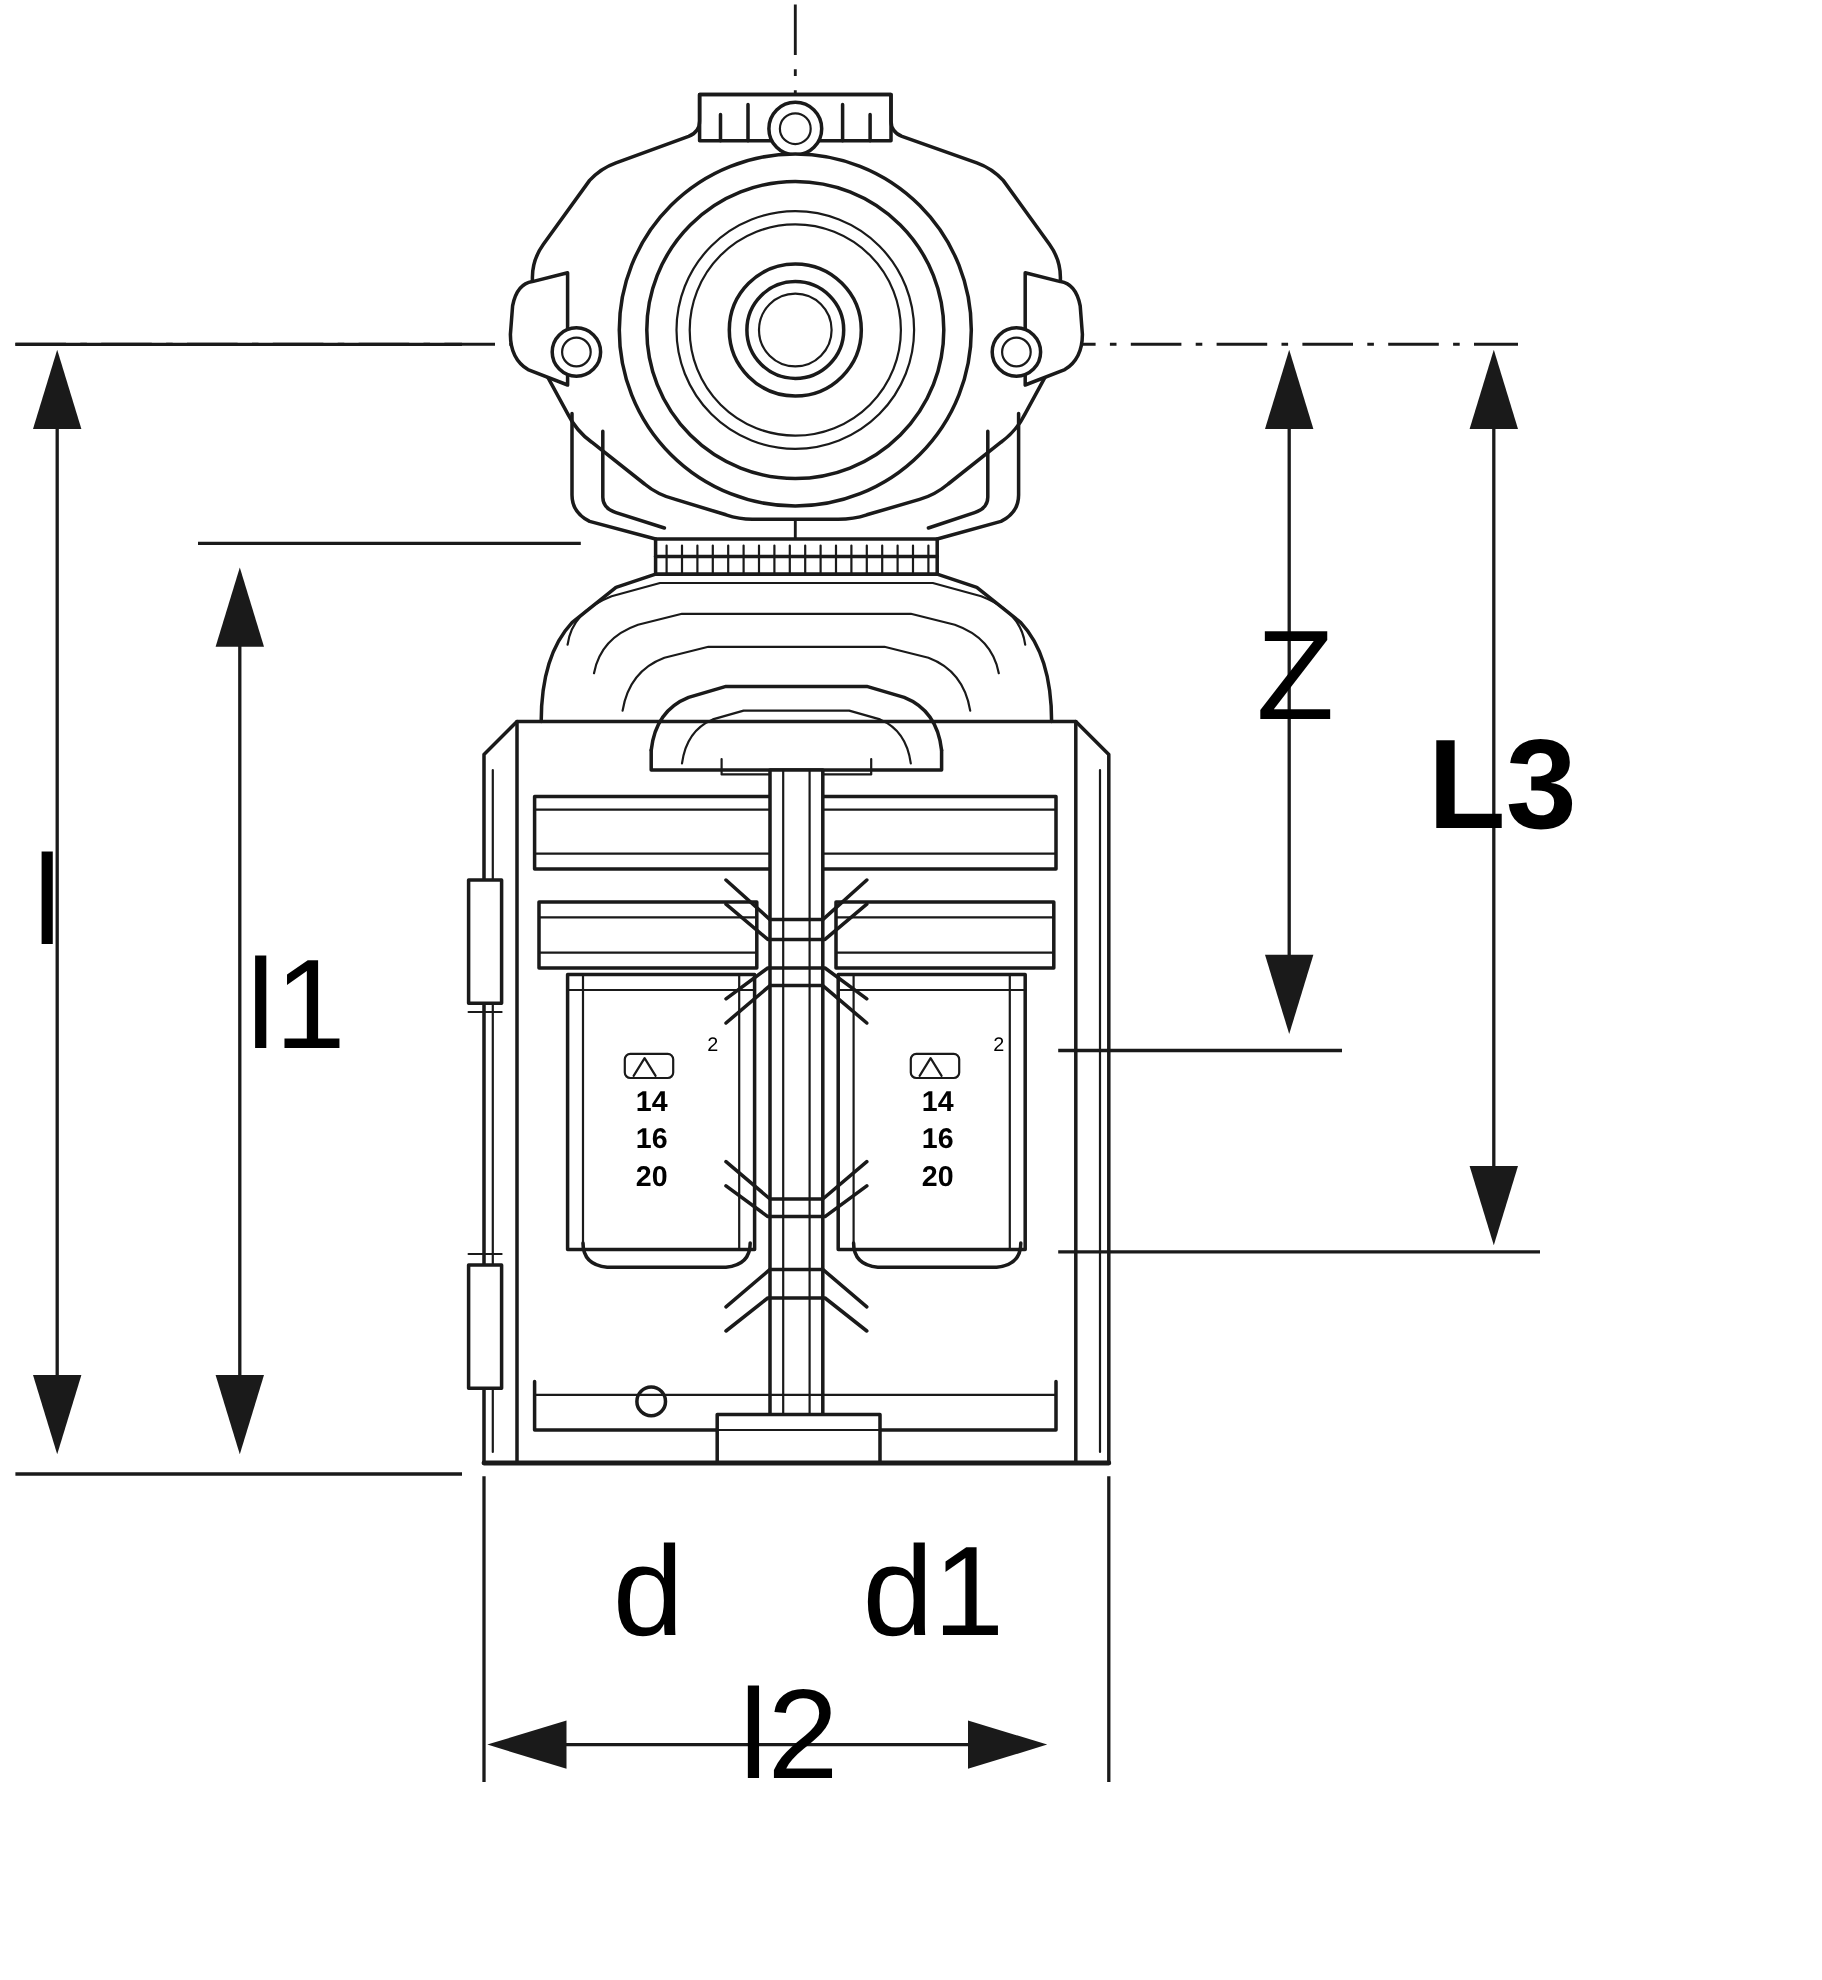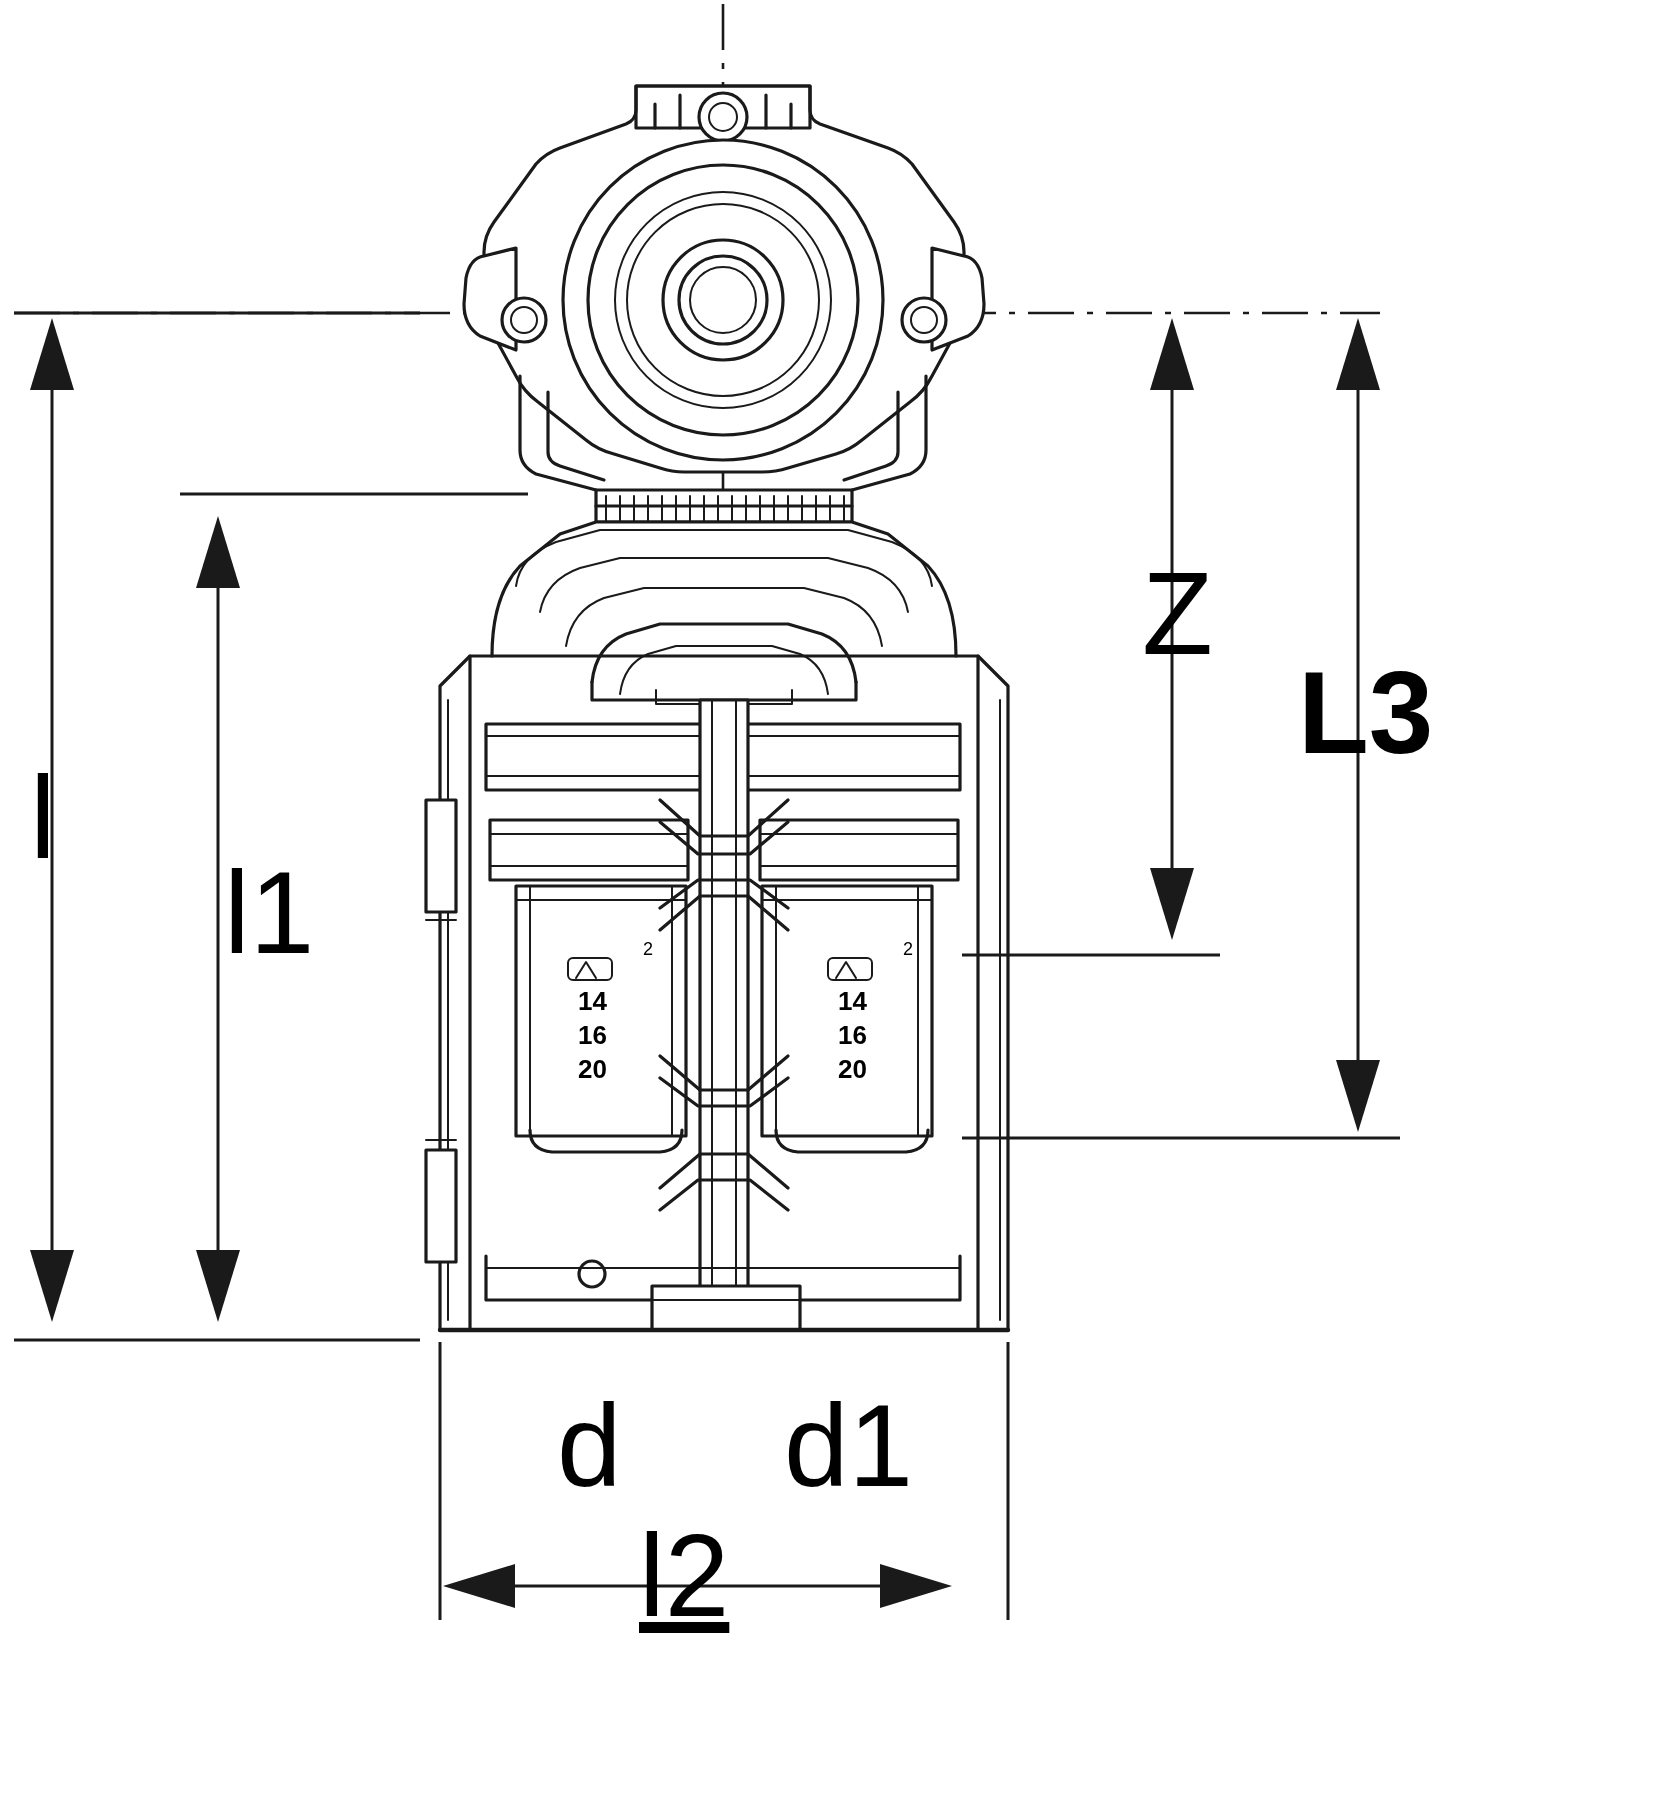--- a/index.html
+++ b/index.html
@@ -212,21 +212,21 @@
       <line class="dim" x1="1008" y1="1342" x2="1008" y2="1620"></line>
     </g>
   </svg>
 
   <div class="dim-label" style="left:30px;  top:760px;  font-size:116px;">l</div>
   <div class="dim-label" style="left:180px; top:855px;  font-size:116px;margin-left:44px;">l1</div>
   <div class="dim-label" style="left:1142px;top:556px;  font-size:116px;">Z</div>
   <div class="dim-label" style="left:1298px;top:655px;  font-size:116px;font-weight:bold;">L3</div>
   <div class="dim-label" style="left:557px; top:1388px; font-size:116px;">d</div>
   <div class="dim-label" style="left:784px; top:1388px; font-size:116px;text-align:right;">d1</div>
-  <div class="dim-label" style="left:639px; top:1518px; font-size:116px;text-decoration:underline;">l2</div>
+  <div class="dim-label" style="left:672px; top:1518px; font-size:116px;">l2</div>
 
   <div class="dim-label" style="left:578px; top:988px;  font-size:26px; font-weight:700;">14</div>
   <div class="dim-label" style="left:578px; top:1022px; font-size:26px; font-weight:700;">16</div>
   <div class="dim-label" style="left:578px; top:1056px; font-size:26px; font-weight:700;">20</div>
 
   <div class="dim-label" style="left:838px; top:988px;  font-size:26px; font-weight:700;">14</div>
   <div class="dim-label" style="left:838px; top:1022px; font-size:26px; font-weight:700;">16</div>
   <div class="dim-label" style="left:838px; top:1056px; font-size:26px; font-weight:700;">20</div>
 
   <div class="dim-label" style="left:643px; top:940px; font-size:18px;">2</div>

